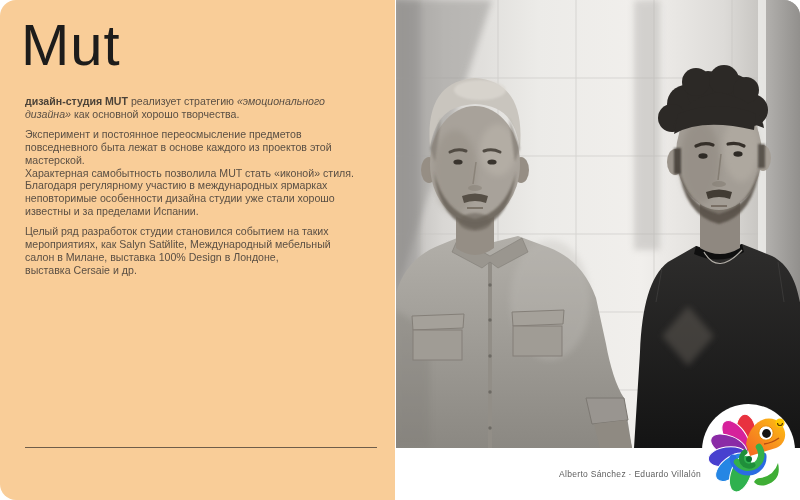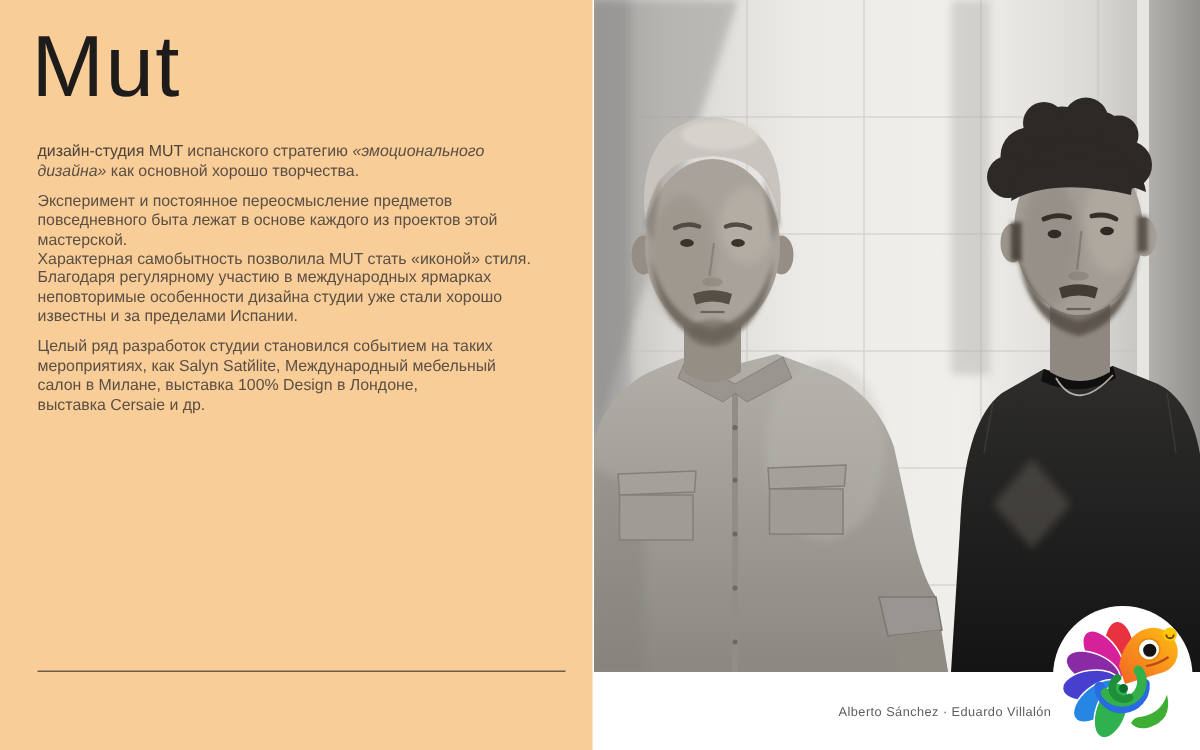--- a/index.html
+++ b/index.html
@@ -1,26 +1,26 @@
 <!DOCTYPE html>
 <html><head>
 <meta charset="utf-8">
 <style>
   html,body{margin:0;padding:0;}
   body{width:800px;height:500px;font-family:"Liberation Sans",sans-serif;background:#ffffff;}
-  .page{position:relative;width:800px;height:500px;overflow:hidden;background:#ffffff;}
+  .page{position:relative;width:800px;height:500px;overflow:hidden;background:#ffffff;border-radius:16px;}
 
   
   .panel{position:absolute;left:0;top:0;width:395px;height:500px;background:#f9cd98;}
   .title{position:absolute;left:21px;top:16px;margin:0;font-size:58px;line-height:1;
          font-weight:300;letter-spacing:1px;color:#1d1c1b;}
   .about{position:absolute;left:25px;top:95px;width:354px;font-size:10.6px;
          line-height:12.8px;color:#5a4f44;}
   .para{white-space:pre-line;margin:0 0 7.6px 0;}
-  .para .b{font-weight:400;color:#4b4238;margin-top:18px;}
+  .para .b{font-weight:700;color:#4b4238;margin-top:18px;}
   .para .i{font-style:italic;}
   .divider{position:absolute;left:25px;top:447px;width:352px;height:1px;background:#6f5d4a;}
 
   
   .photo{position:absolute;left:396px;top:0;width:404px;height:448px;margin:0;}
   .photo svg{display:block;width:404px;height:448px;}
 
   .caption{position:absolute;left:396px;top:469px;width:468px;text-align:center;
            font-size:8.5px;letter-spacing:.3px;color:#5d5d5d;}
 
@@ -28,21 +28,21 @@
   .logo svg{display:block;width:97px;height:97px;}
 </style>
 </head>
 <body>
 
 <div class="page">
 
   <aside class="panel">
     <h1 class="title">Mut</h1>
     <div class="about">
-        <div class="para"><span class="b">дизайн-студия MUT</span><span> испанского стратегию </span><span class="i">«эмоционального
+        <div class="para"><span class="b">дизайн-студия MUT</span><span> реализует стратегию </span><span class="i">«эмоционального
 дизайна»</span><span> как основной хорошо творчества.</span></div>
         <div class="para"><span>Эксперимент и постоянное переосмысление предметов
 повседневного быта лежат в основе каждого из проектов этой
 мастерской.
 Характерная самобытность позволила MUT стать «иконой» стиля.
 Благодаря регулярному участию в международных ярмарках
 неповторимые особенности дизайна студии уже стали хорошо
 известны и за пределами Испании.</span></div>
         <div class="para"><span>Целый ряд разработок студии становился событием на таких
 мероприятиях, как Salyn Satйlite, Международный мебельный

